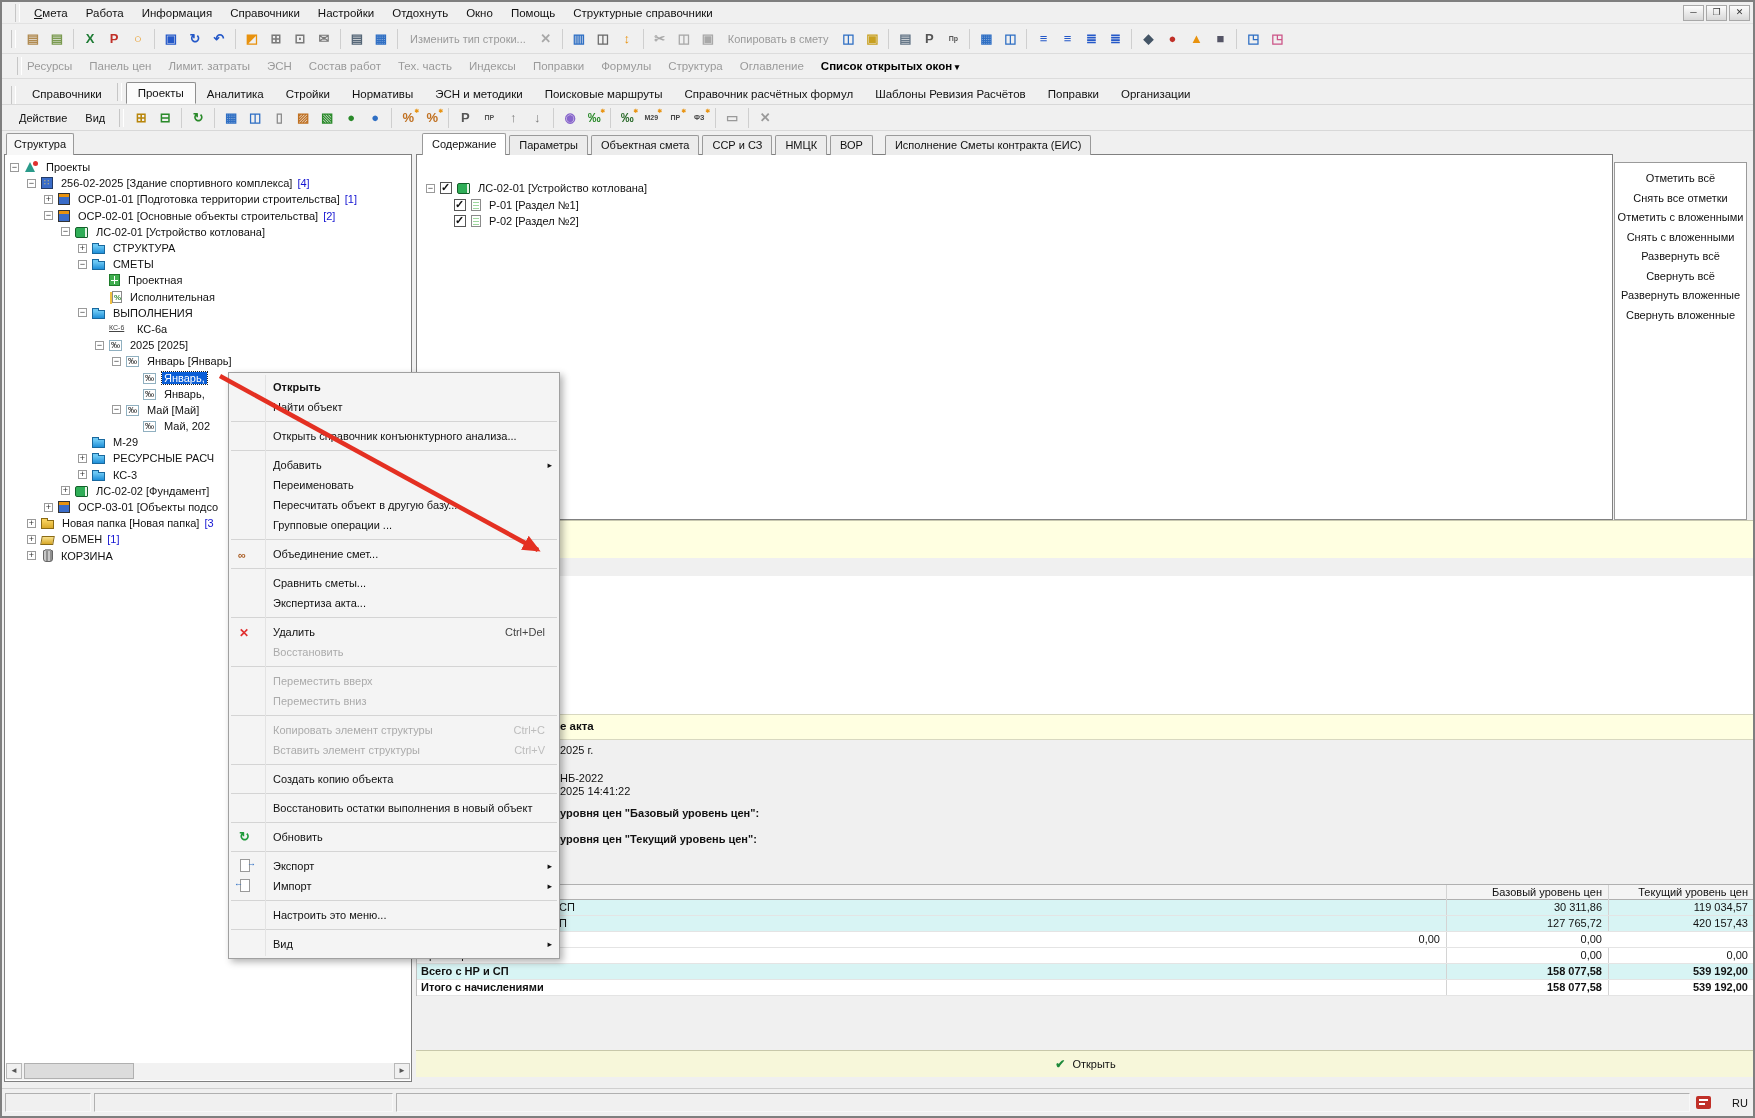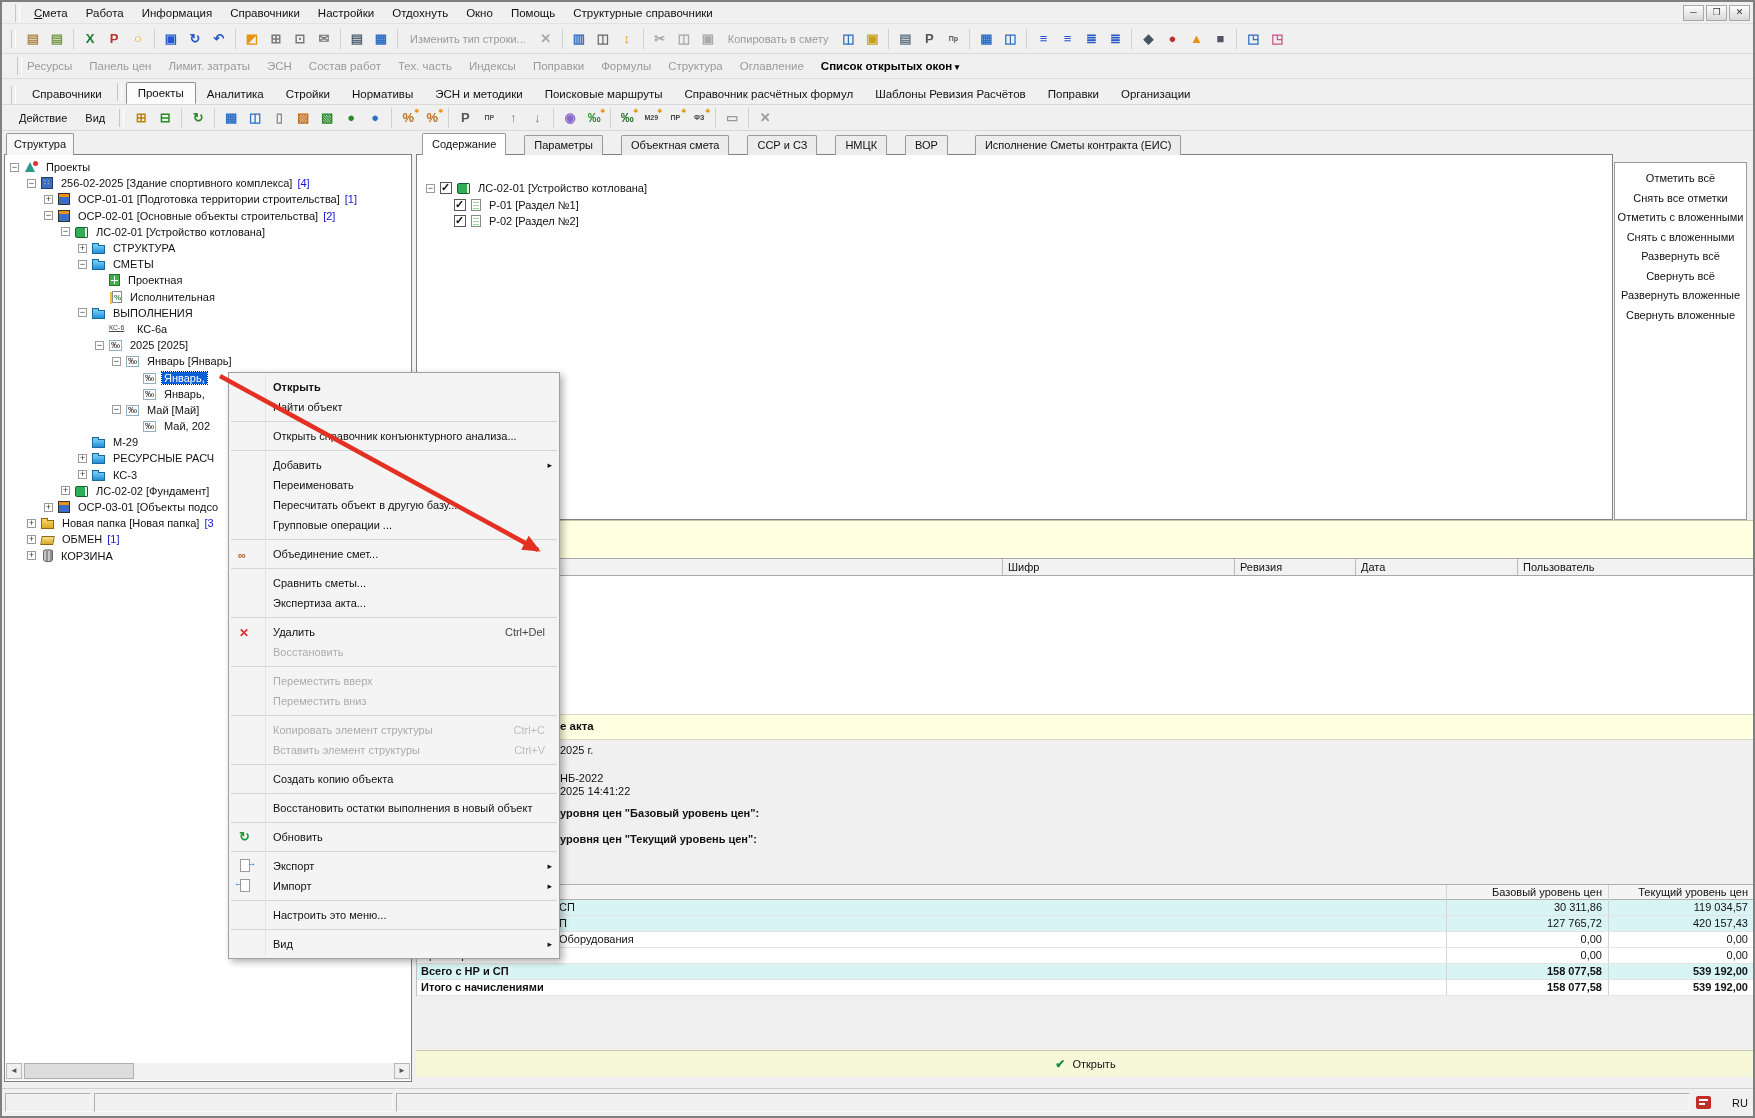--- a/index.html
+++ b/index.html
@@ -91,21 +91,21 @@
       background:repeating-linear-gradient(#9ed89e 0 1px,#fff 1px 3px)}
   
   #lhsb{position:absolute;left:4px;top:1061px;width:404px;height:17px;background:#f2f2f2}
   .sbarrow{position:absolute;top:0;width:16px;height:16px;border:1px solid #b8b8b8;background:#f0f0f0;
            font-size:8px;line-height:14px;text-align:center;color:#555}
   #lhsb .thumb{position:absolute;left:18px;top:0;width:110px;height:16px;background:#dcdcdc;border:1px solid #b0b0b0}
 
   
   #rtabs{position:absolute;left:420px;top:131px;display:flex;align-items:flex-end;z-index:2}
   .rtab{height:20px;line-height:19px;padding:0 9px;background:#ececec;border:1px solid #9a9a9a;border-bottom:none;
-        border-radius:2px 2px 0 0;margin-right:18px;white-space:nowrap}
+        border-radius:2px 2px 0 0;margin-right:3px;white-space:nowrap}
   .rtab.active{background:#fff;height:22px;line-height:21px}
   .rtab.gap{margin-left:9px}
   #cbox{position:absolute;left:414px;top:152px;width:1197px;height:366px;background:#fff;border:1px solid #808080}
   #ctree{position:absolute;left:424px;top:178px;z-index:1}
   .crow{display:flex;align-items:center;height:16.5px;white-space:nowrap;padding-left:calc(var(--ind,0)*14px)}
   .cb{width:12px;height:12px;border:1px solid #555;background:#fff;margin-right:5px;flex:none;position:relative}
   .crow.checked .cb::before{content:'✓';position:absolute;left:0;top:-2px;font-size:11px;font-weight:bold;color:#111}
   #sidepanel{position:absolute;left:1612px;top:160px;width:133px;height:358px;background:#fff;border:1px solid #9a9a9a;padding-top:6px}
   .side-btn{height:19.5px;line-height:19.5px;text-align:center;white-space:nowrap;font-size:11px;cursor:default}
   #band1{position:absolute;left:414px;top:518px;width:1339px;height:38px;background:#ffffe1;border-top:1px solid #c8c8b0}
@@ -664,26 +664,20 @@
       <div class="side-btn">Снять все отметки</div>
       <div class="side-btn">Отметить с вложенными</div>
       <div class="side-btn">Снять с вложенными</div>
       <div class="side-btn">Развернуть всё</div>
       <div class="side-btn">Свернуть всё</div>
       <div class="side-btn">Развернуть вложенные</div>
       <div class="side-btn">Свернуть вложенные</div>
     </div>
 
   <div id="band1"></div>
-  <div id="dochdr">
-    <span class="dh-cell" style="left:586px;width:232px">Шифр</span>
-    <span class="dh-cell" style="left:818px;width:121px">Ревизия</span>
-    <span class="dh-cell" style="left:939px;width:162px">Дата</span>
-    <span class="dh-cell" style="left:1101px;width:237px">Пользователь</span>
-  </div>
   <div id="docbody"></div>
 
   <div id="actband">
     <span class="hfrag">е акта</span>
   </div>
   <div class="field" id="f-year">2025 г.</div>
   <div class="field" id="f-base">НБ-2022</div>
   <div class="field" id="f-dt">2025 14:41:22</div>
   <div class="field bold" id="f-bl">уровня цен "Базовый уровень цен":</div>
   <div class="field bold" id="f-cl">уровня цен "Текущий уровень цен":</div>
@@ -700,21 +694,20 @@
           <span class="tl">СП</span>
           <span class="tv">30 311,86</span>
           <span class="tv">119 034,57</span>
         </div>
         <div class="trow2 tint clipped">
           <span class="tl">П</span>
           <span class="tv">127 765,72</span>
           <span class="tv">420 157,43</span>
         </div>
         <div class="trow2 clipped">
-          <span class="tl">Оборудования</span>
           <span class="tv">0,00</span>
           <span class="tv">0,00</span>
         </div>
         <div class="trow2">
           <span class="tl">Прочих работ с НР и СП</span>
           <span class="tv">0,00</span>
           <span class="tv">0,00</span>
         </div>
         <div class="trow2 tint bold">
           <span class="tl">Всего с НР и СП</span>

